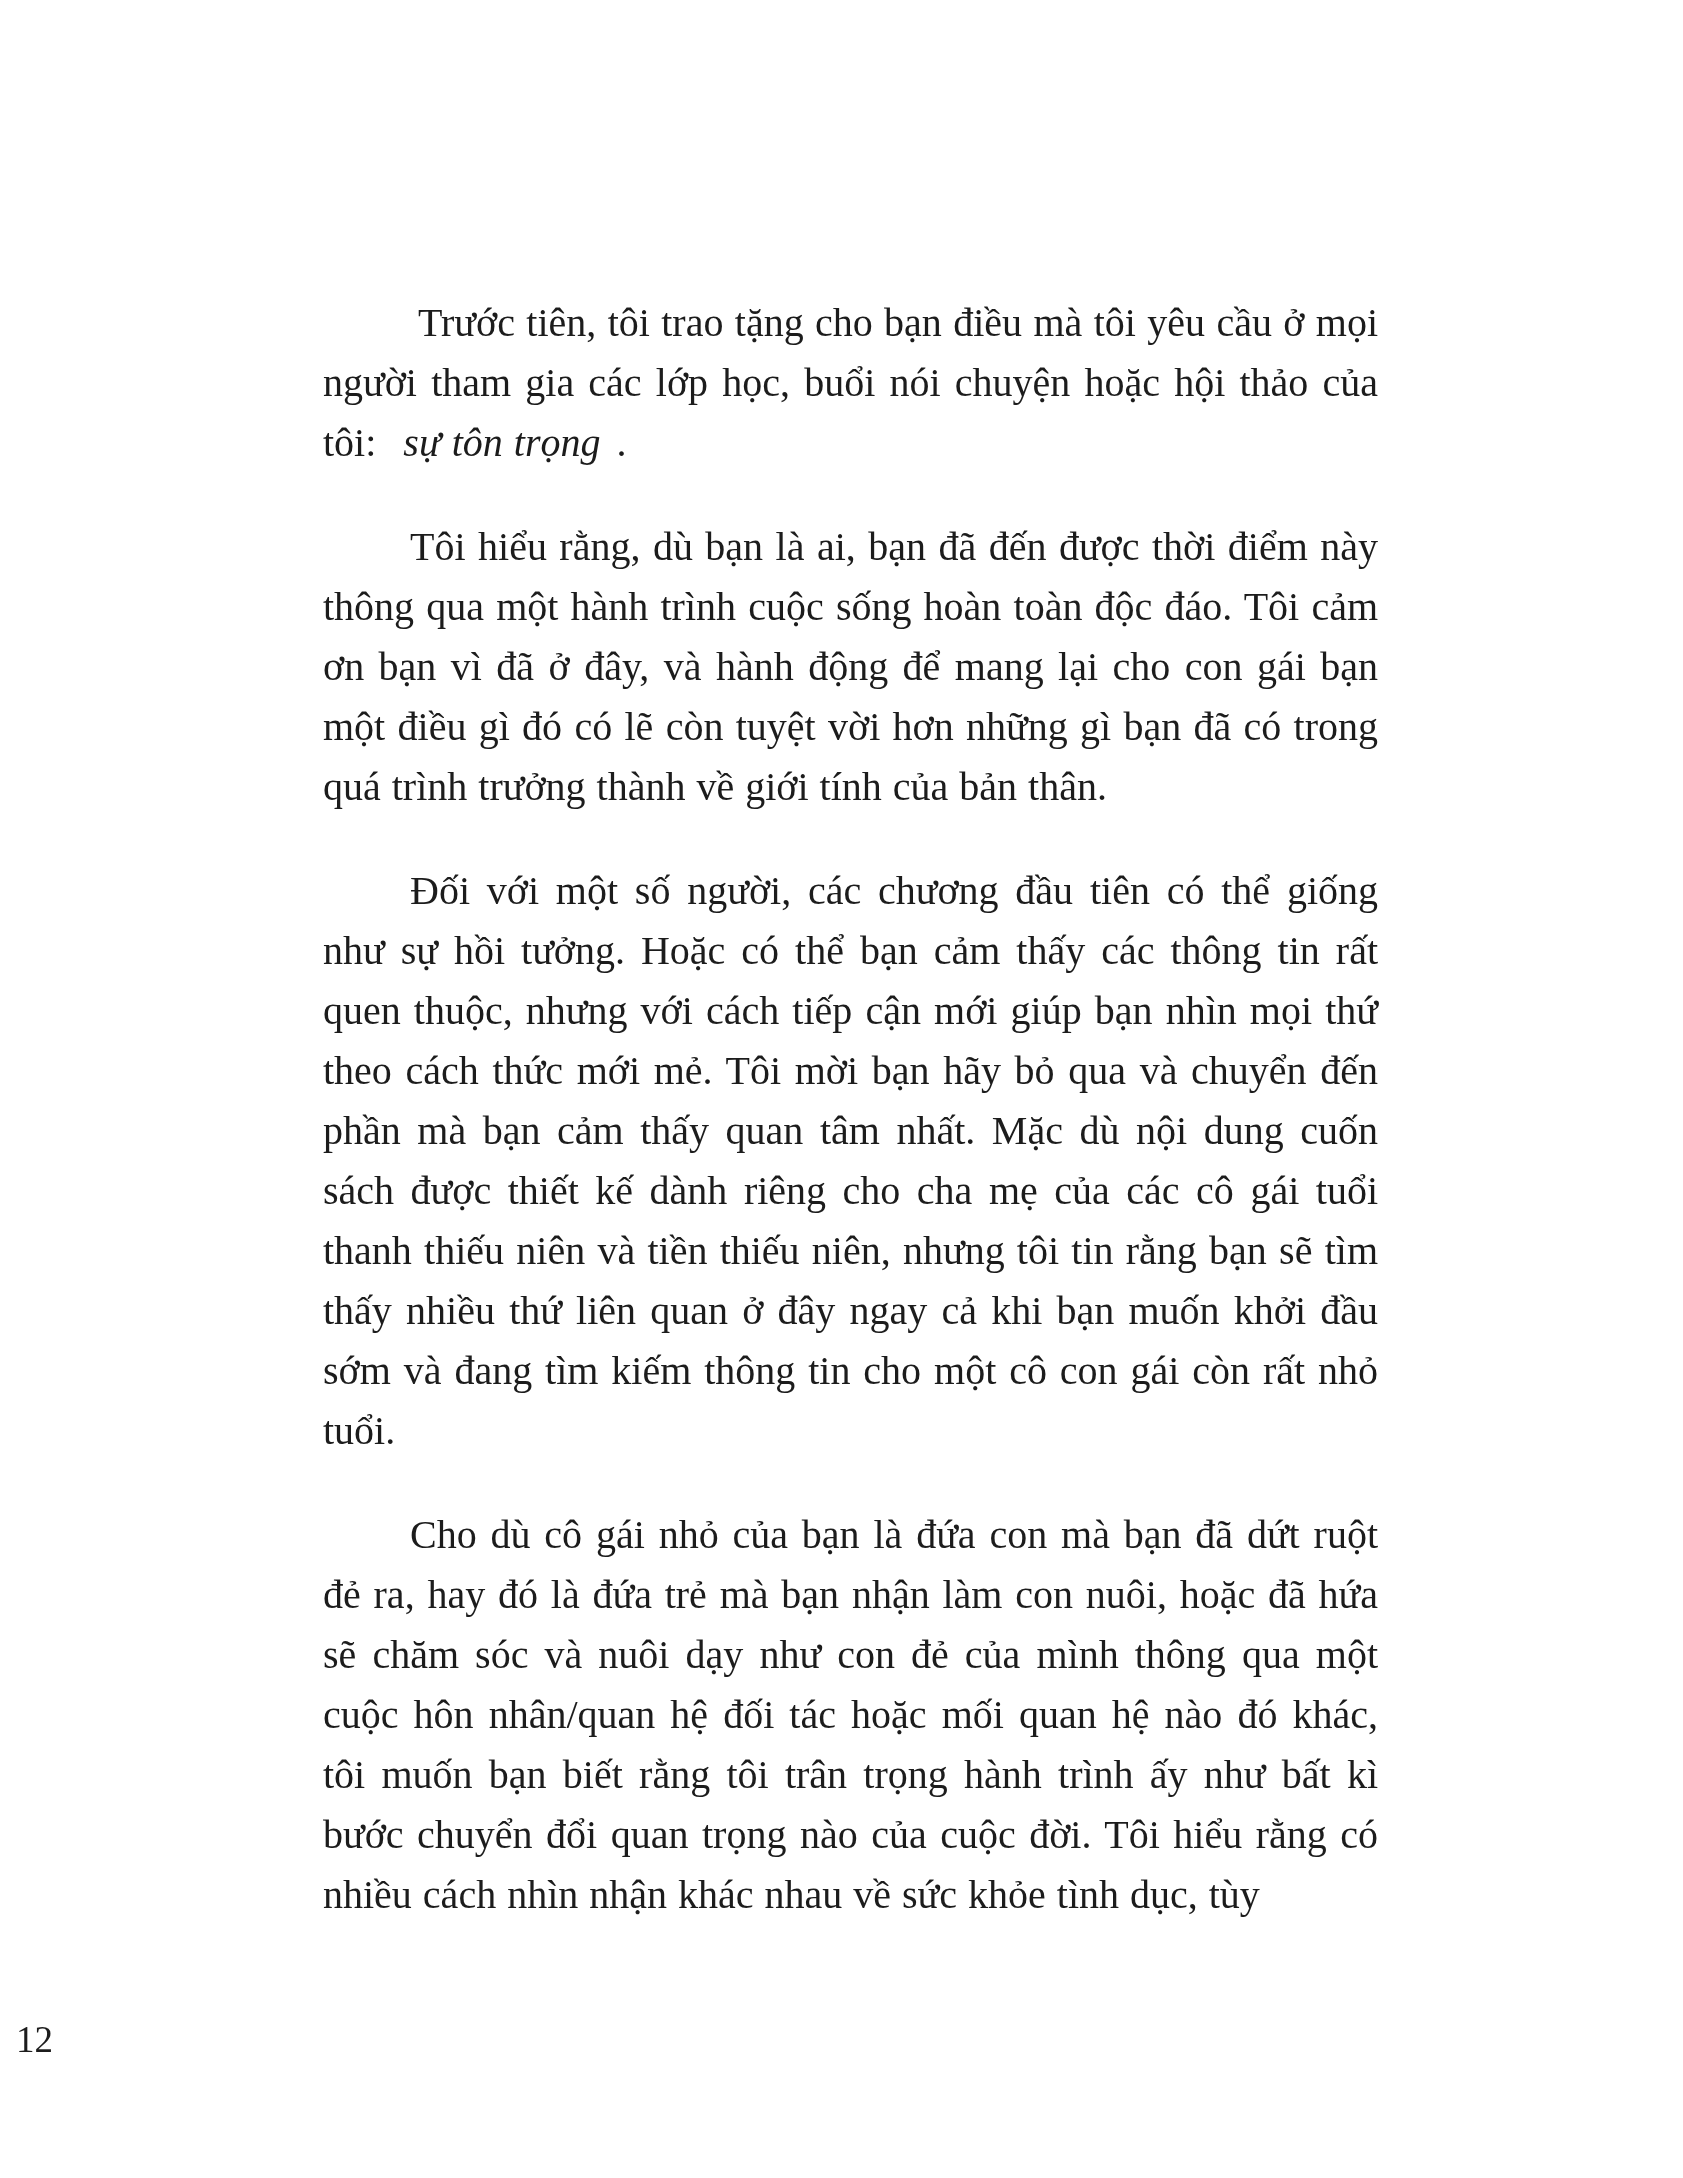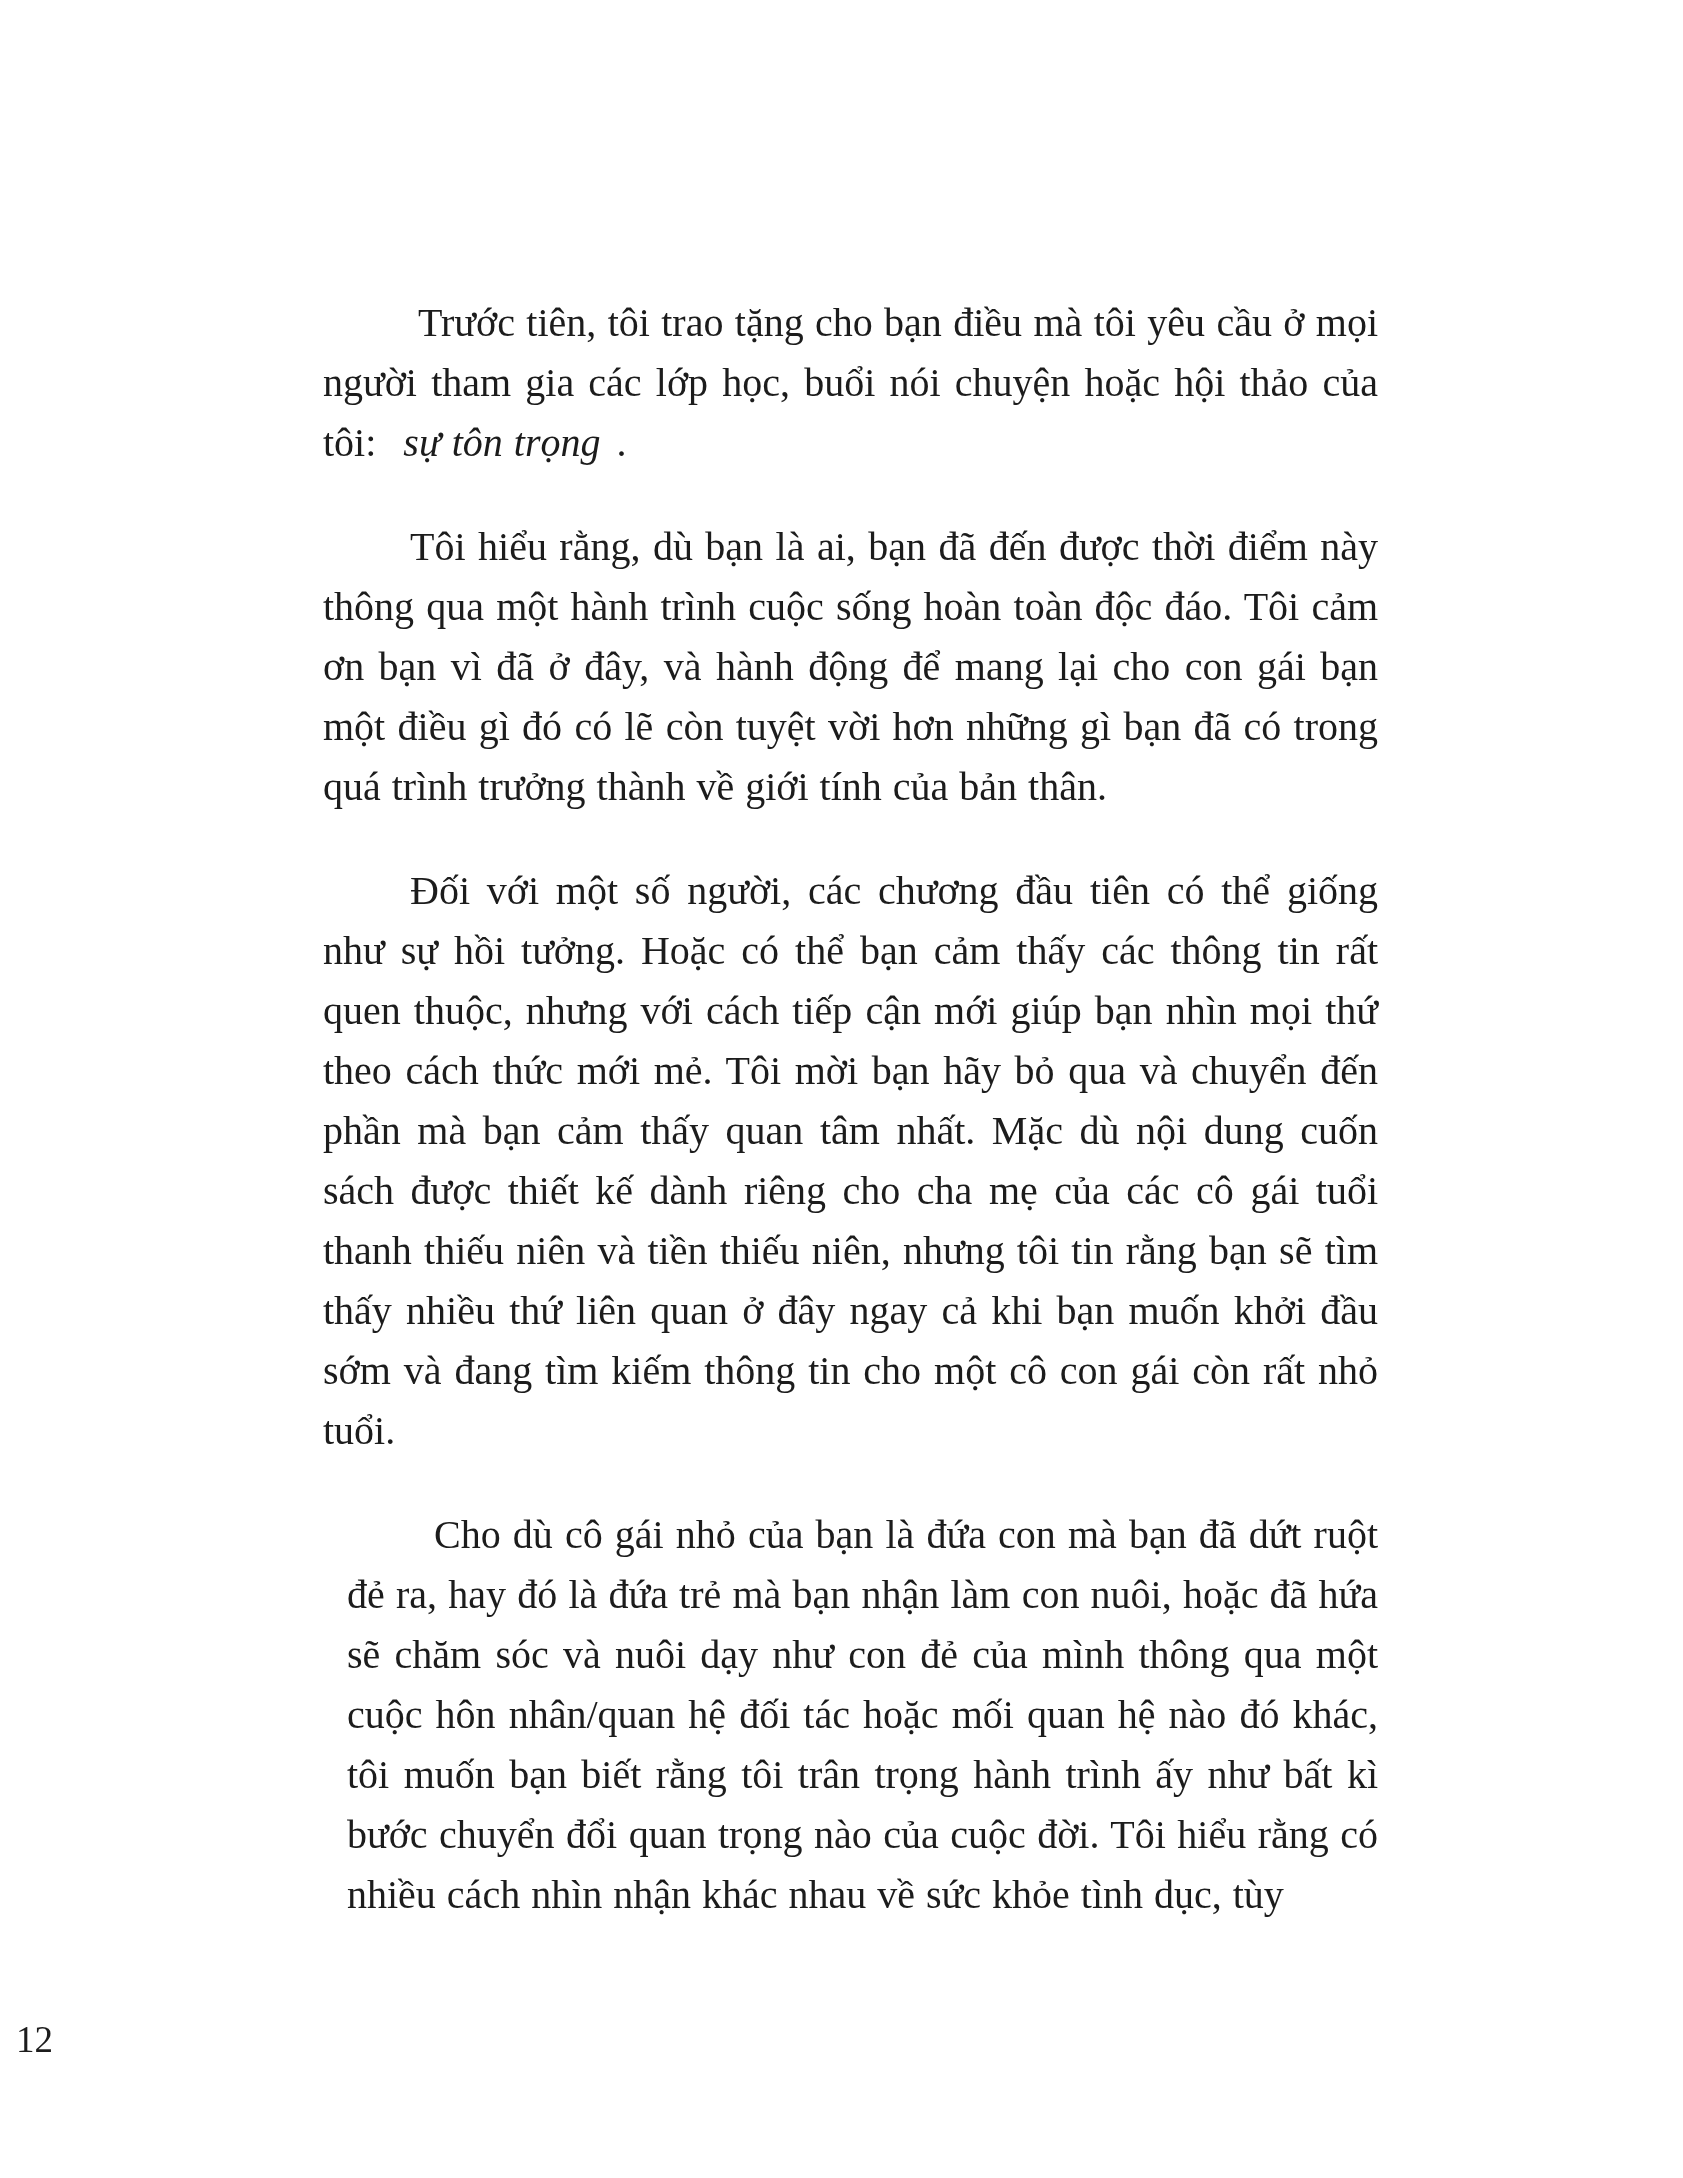--- a/index.html
+++ b/index.html
@@ -39,21 +39,20 @@
     text-align: justify;
     text-indent: 87px;
     margin: 0 0 28px 0;
     color: #1c1c1c;
     hyphens: none;
     word-spacing: 1px;
   }
 
   .content p:last-child {
     margin-bottom: 0;
-    margin-left: 24px;
   }
 
   .content em {
     font-style: italic;
   }
 
   .pagenum {
     position: absolute;
     left: 0;
     right: 0;

